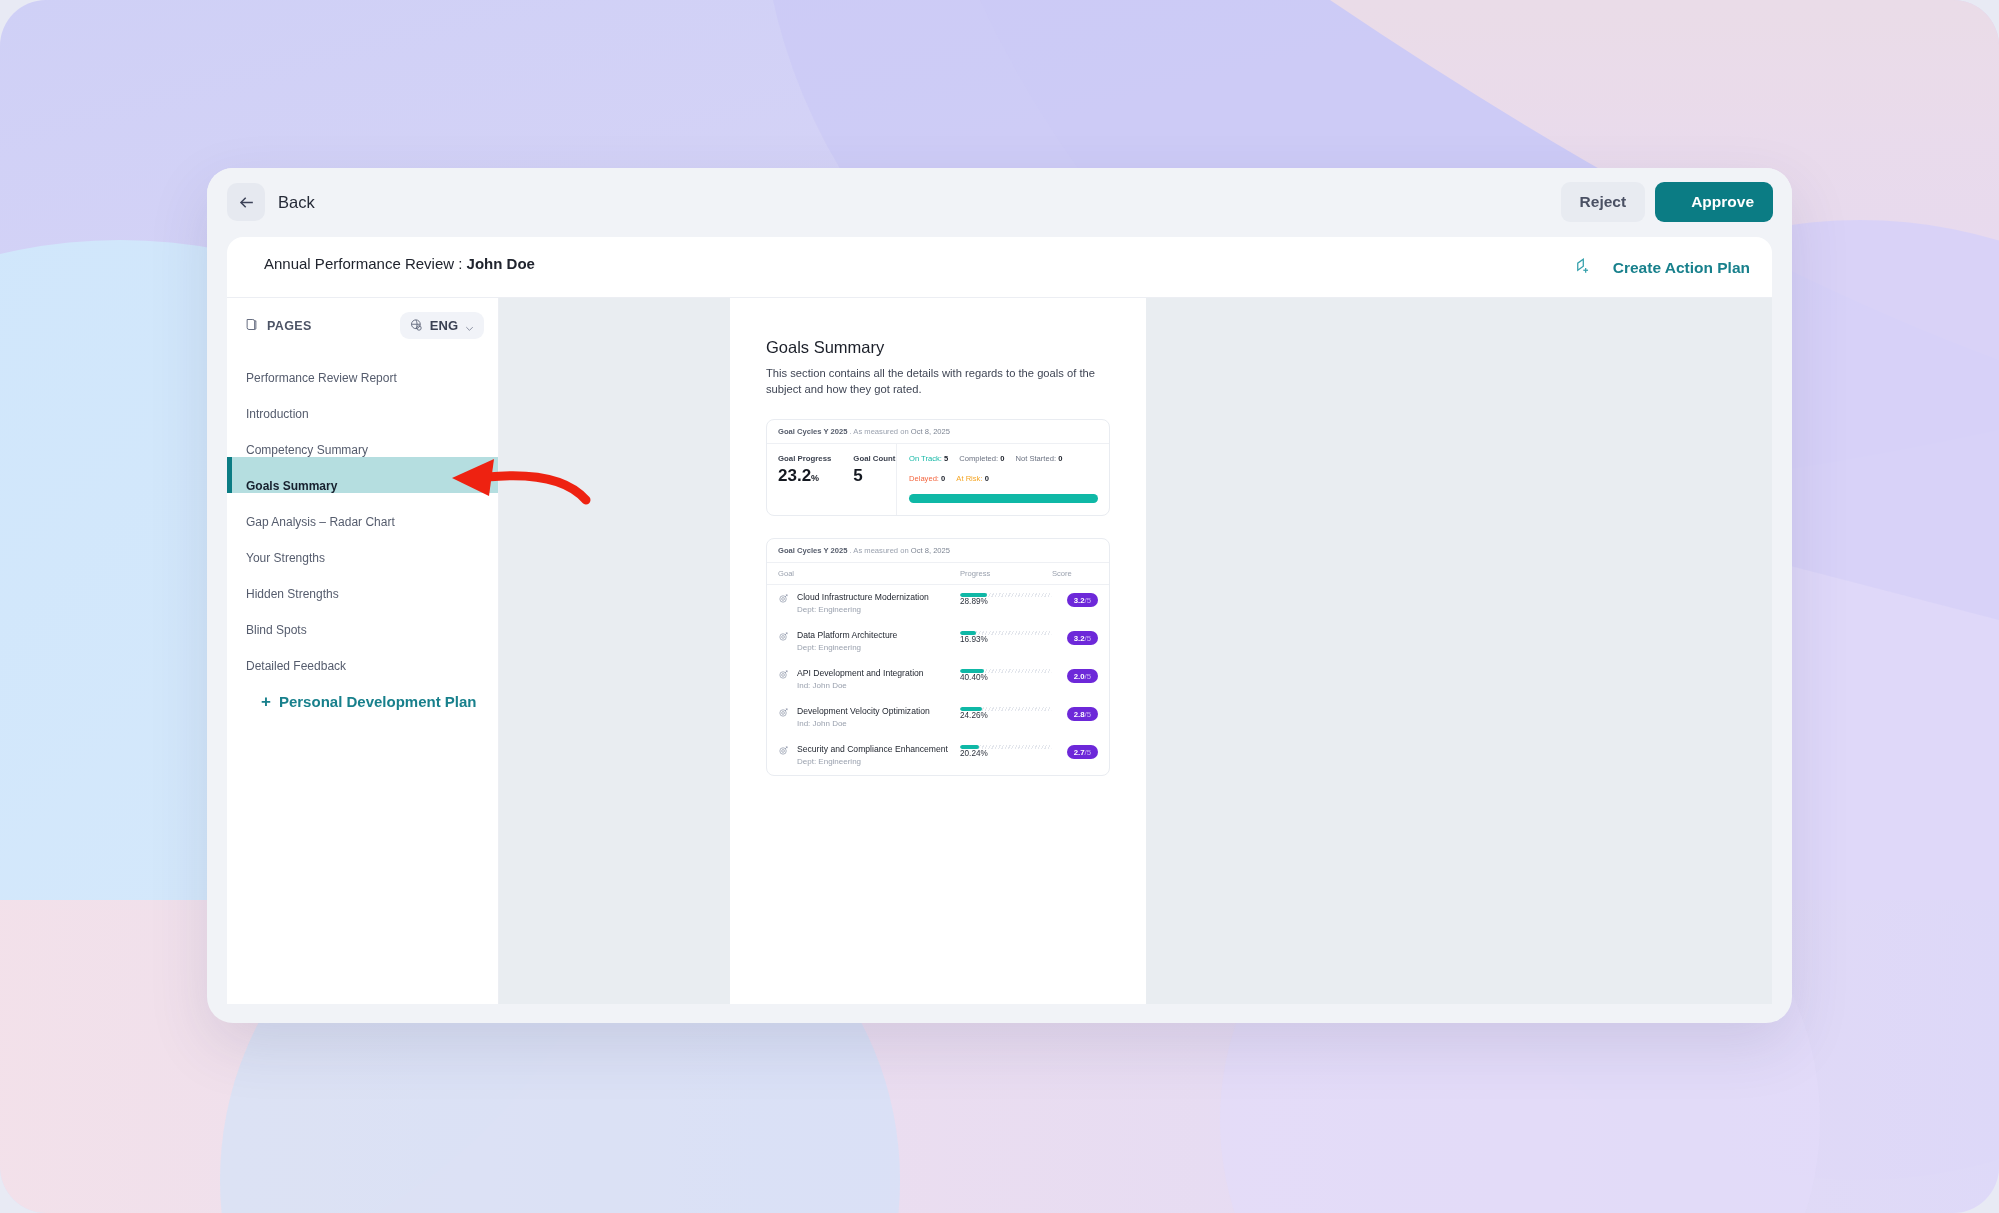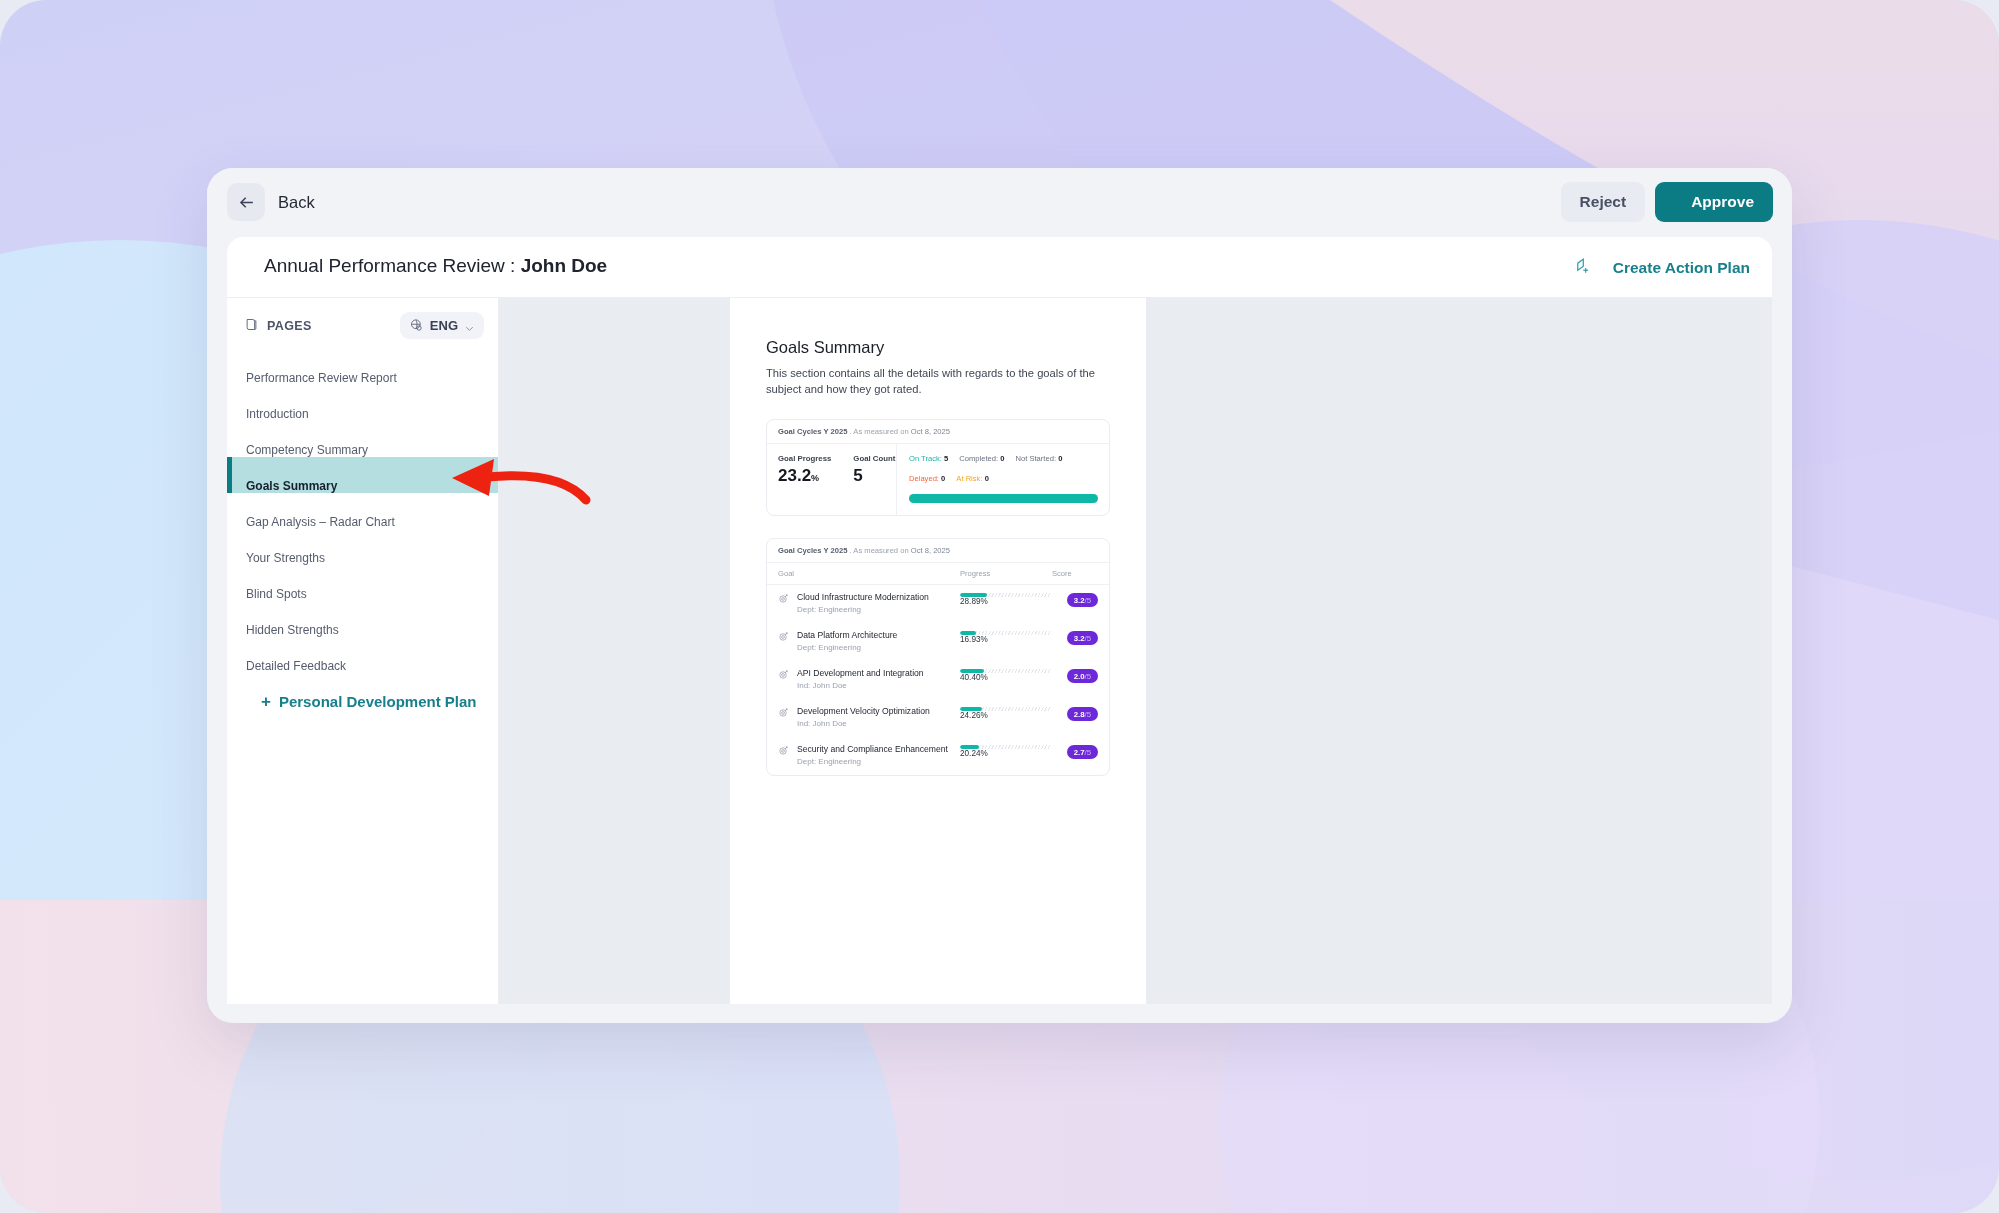--- a/index.html
+++ b/index.html
@@ -65,21 +65,21 @@
     overflow: hidden;
   }
 
   
   #card-header {
     position: relative; height: 61px;
     border-bottom: 1px solid #eceef3;
   }
   #page-title {
     position: absolute; left: 37px; top: 18px;
-    font-size: 19px; color: #20242e;
+    font-size: 15px; color: #20242e;
   }
   #page-title b { font-weight: bold; }
   #create-action-plan {
     position: absolute; right: 22px; top: 19px;
     display: flex; align-items: center; gap: 21px;
     color: #18808c; font-size: 15.5px; font-weight: bold;
     cursor: pointer;
   }
   #create-action-plan svg { width: 19px; height: 19px; stroke: #35a0ac; fill: none; stroke-width: 1.6; }
 
@@ -336,24 +336,24 @@
             <div class="nav-item active" style="background: rgb(181, 222, 224);">
               <span>Goals Summary</span>
             </div>
             <div class="nav-item">
               <span>Gap Analysis – Radar Chart</span>
             </div>
             <div class="nav-item">
               <span>Your Strengths</span>
             </div>
             <div class="nav-item">
+              <span>Hidden Strengths</span>
+            </div>
+            <div class="nav-item">
               <span>Blind Spots</span>
-            </div>
-            <div class="nav-item">
-              <span>Hidden Strengths</span>
             </div>
             <div class="nav-item">
               <span>Detailed Feedback</span>
             </div>
           </div>
         <div id="add-pdp" style="color: rgb(24, 128, 140);">
           <span class="plus">+</span>
           <span>Personal Development Plan</span>
         </div>
       </div>

